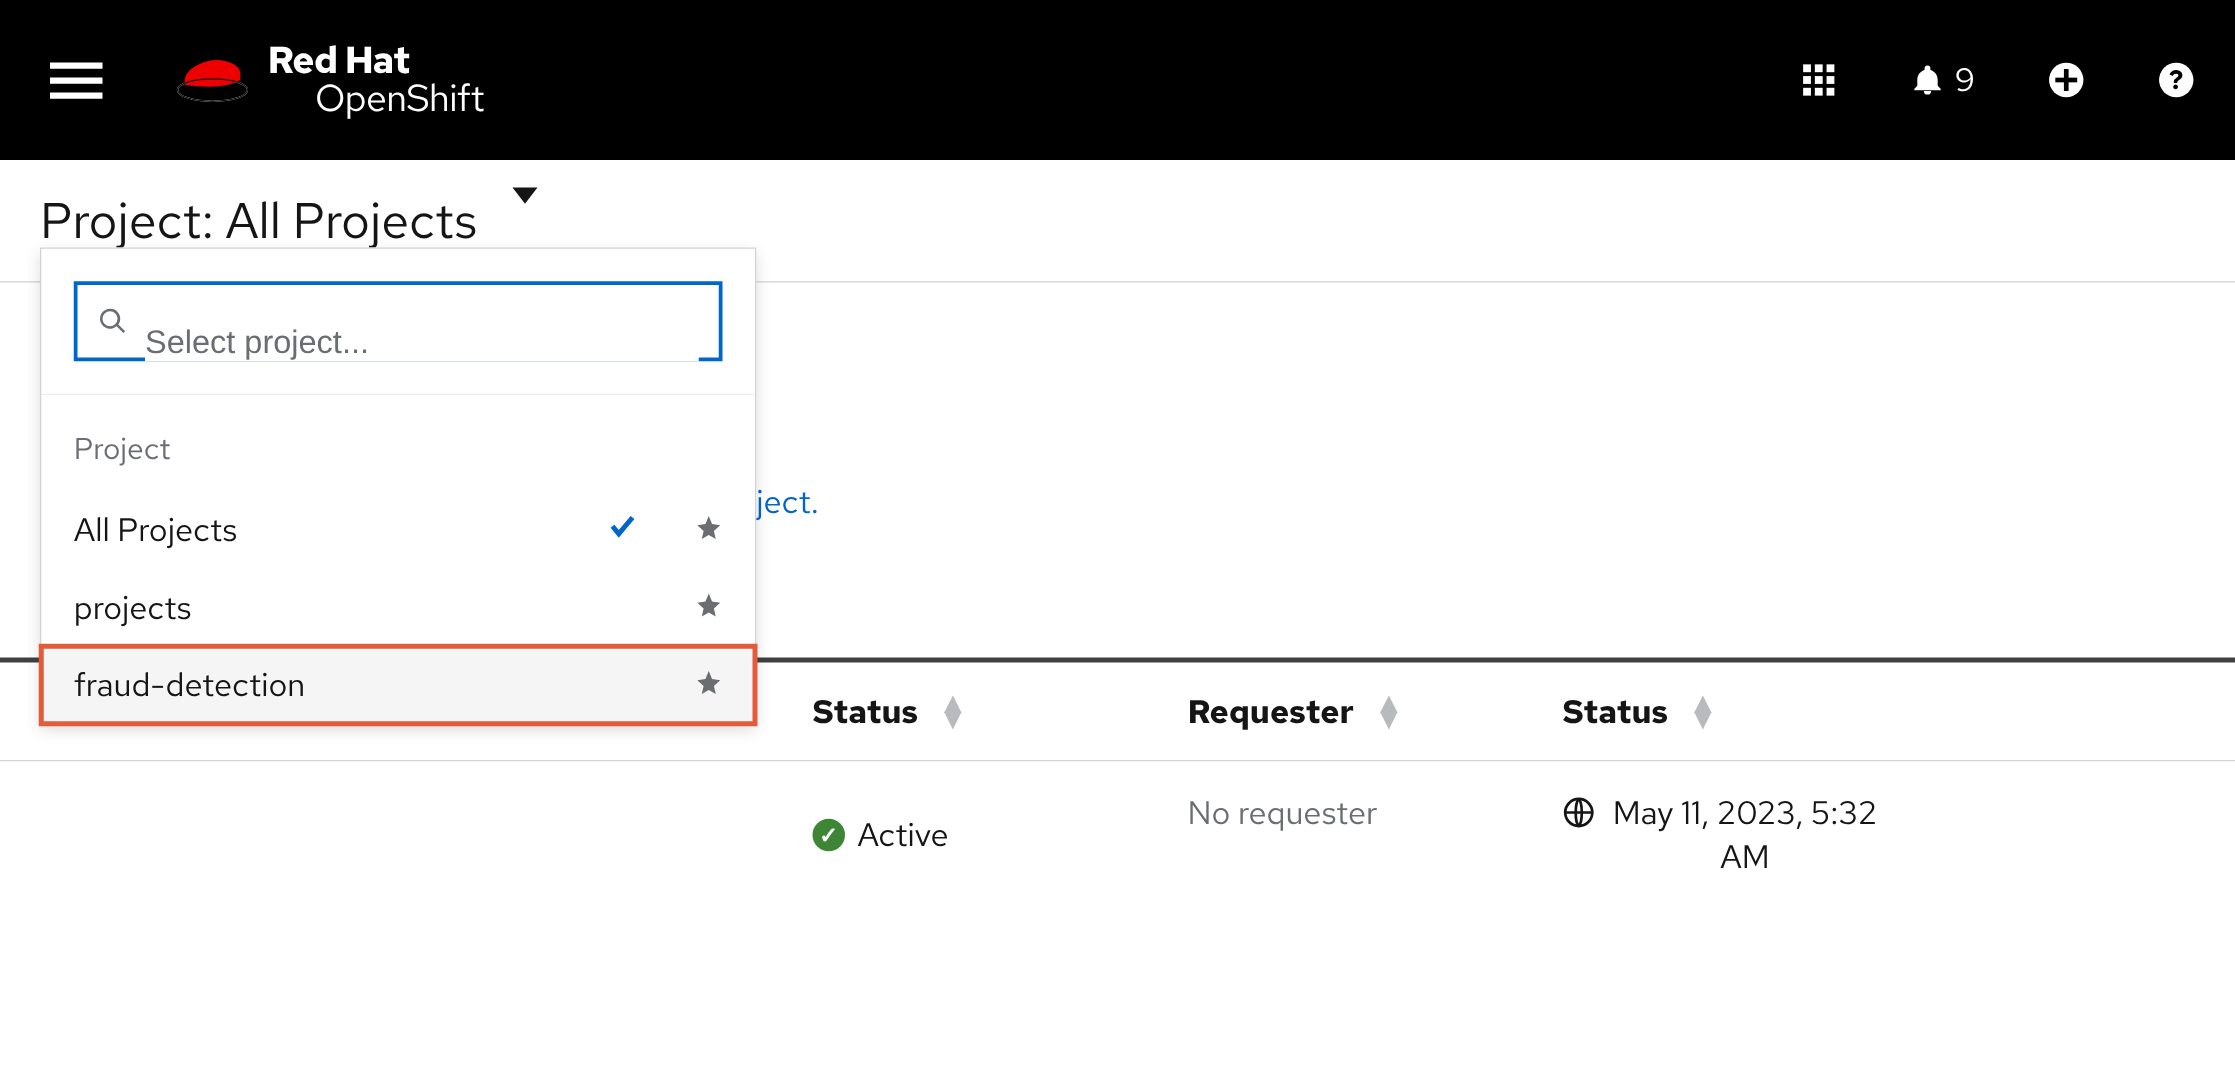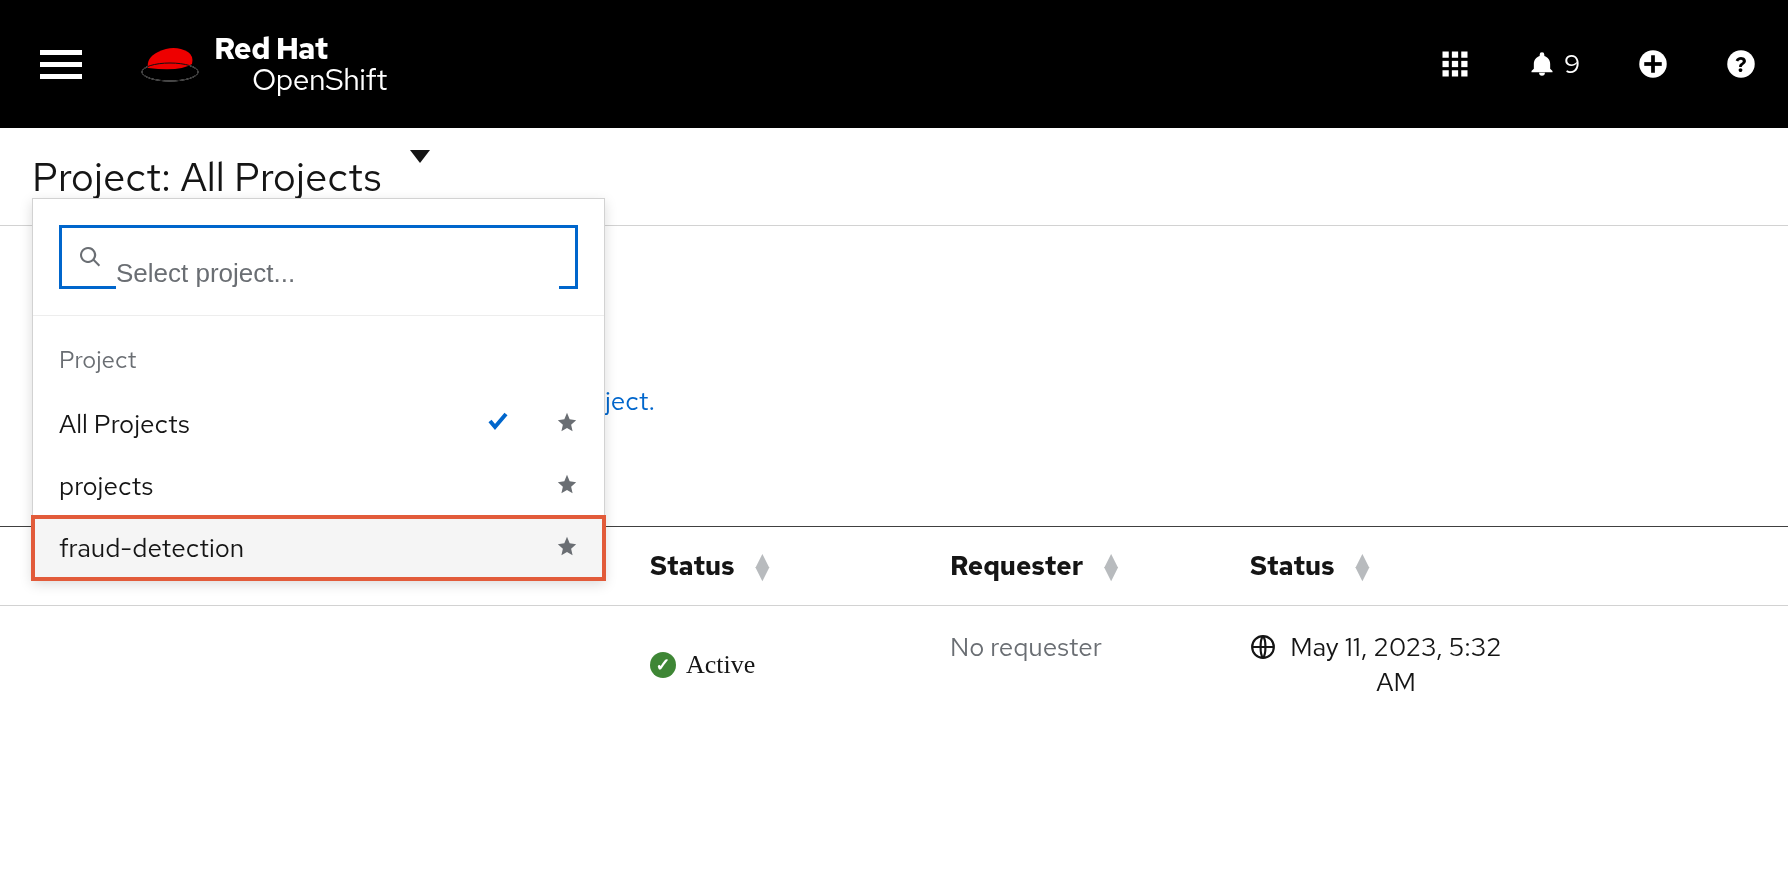--- a/index.html
+++ b/index.html
@@ -44,31 +44,31 @@
     .dd-item { display: flex; align-items: center; padding: 14px 26px; font-size: 26px; cursor: pointer; position: relative; }
     .dd-item-text { flex: 1; }
     .dd-check { color: #06c; margin-right: 46px; }
     .dd-star { color: #6a6e73; }
     .dd-item.highlighted { background: #f5f5f5; outline: 4px solid #e25b3a; outline-offset: -2px; }
 
     
     .peek-link { position: absolute; top: 256px; left: 605px; font-size: 26px; color: #06c; }
 
     
-    .table-wrap { margin-top: 300px; border-top: 1px solid #404040; }
+    .table-wrap { margin-top: 300px; border-top: 4px solid #404040; }
     .thead-row { display: flex; padding: 22px 0; border-bottom: 1px solid #d2d2d2; }
     .th { display: flex; align-items: center; gap: 16px; font-size: 26px; font-weight: 700; }
     .th-status { margin-left: 650px; width: 300px; }
     .th-req { width: 300px; }
     .th-created { width: 300px; }
     .sort-arrows { color: #b8bbbe; font-size: 24px; display: flex; flex-direction: column; line-height: 0.55; }
 
     .tbody-row { display: flex; padding: 24px 0; }
     .td { font-size: 26px; display: flex; align-items: flex-start; gap: 10px; }
-    .td-status { margin-left: 650px; width: 300px; align-items: center; font-family: Liberation Serif, serif; }
+    .td-status { margin-left: 650px; width: 300px; align-items: center; }
     .td-req { width: 300px; color: #6a6e73; }
     .td-created { width: 300px; text-align: center; }
     .status-ok { width: 26px; height: 26px; background: #3e8635; border-radius: 50%; display: inline-flex; align-items: center; justify-content: center; }
     .status-ok::after { content: "✓"; color: #fff; font-size: 18px; font-weight: 700; }
     .globe-svg { fill: #151515; flex-shrink: 0; margin-top: 4px; }
     .created-text { line-height: 1.35; max-width: 220px; }
   </style>
 </head>
 <body>
 

